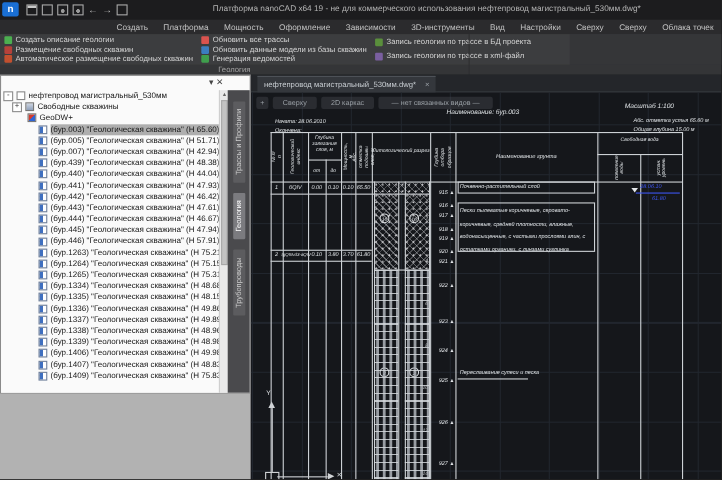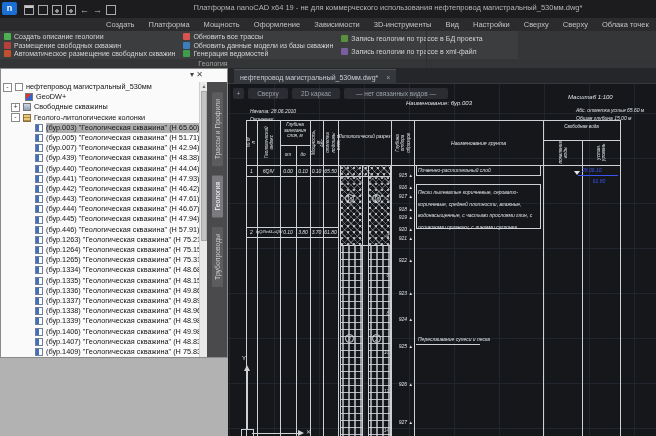--- a/index.html
+++ b/index.html
@@ -186,34 +186,29 @@
     <div id="palbtns" class="abs">
       <span>▾</span>
       <span>✕</span>
     </div>
     <div id="tree" class="abs">
         <div class="trow" style="padding-left: 2px;">
           <span class="exp">-</span>
           <span class="tico doc"></span>
           <span>нефтепровод магистральный_530мм</span>
         </div>
-        <div class="trow" style="padding-left: 14px;">
-          <span style="width: 10px; flex: 0 0 auto;"></span>
-          <span class="tico geodw"></span>
-          <span>GeoDW+</span>
-        </div>
         <div class="trow" style="padding-left: 10px;">
           <span class="exp">+</span>
           <span class="tico free"></span>
           <span>Свободные скважины</span>
         </div>
-        <div class="trow" style="padding-left: 10px;">
-          <span class="exp">-</span>
-          <span class="tico cols"></span>
-          <span>Геолого-литологические колонки</span>
+        <div class="trow" style="padding-left: 14px;">
+          <span style="width: 10px; flex: 0 0 auto;"></span>
+          <span class="tico geodw"></span>
+          <span>GeoDW+</span>
         </div>
         <div class="trow" style="padding-left: 24px;">
           <span style="width: 10px; flex: 0 0 auto;"></span>
           <span class="tico "></span>
           <span class="sel">(бур.003) "Геологическая скважина" (Н 65.60)</span>
         </div>
         <div class="trow" style="padding-left: 24px;">
           <span style="width: 10px; flex: 0 0 auto;"></span>
           <span class="tico "></span>
           <span>(бур.005) "Геологическая скважина" (Н 51.71)</span>

